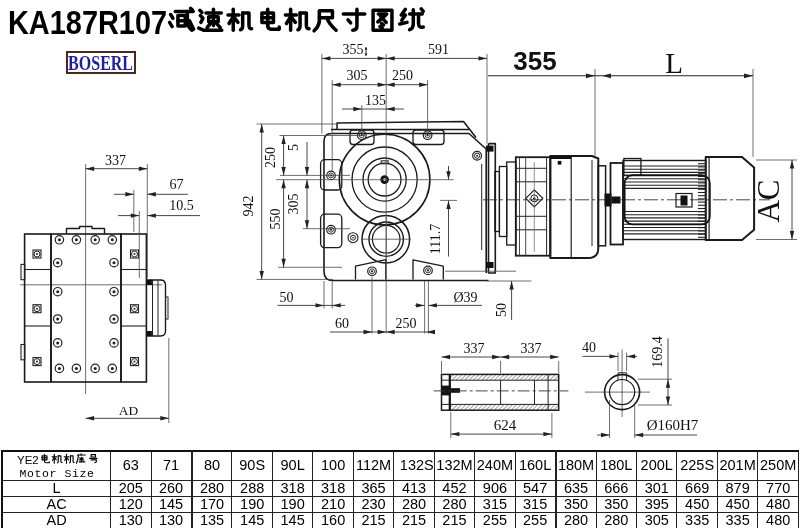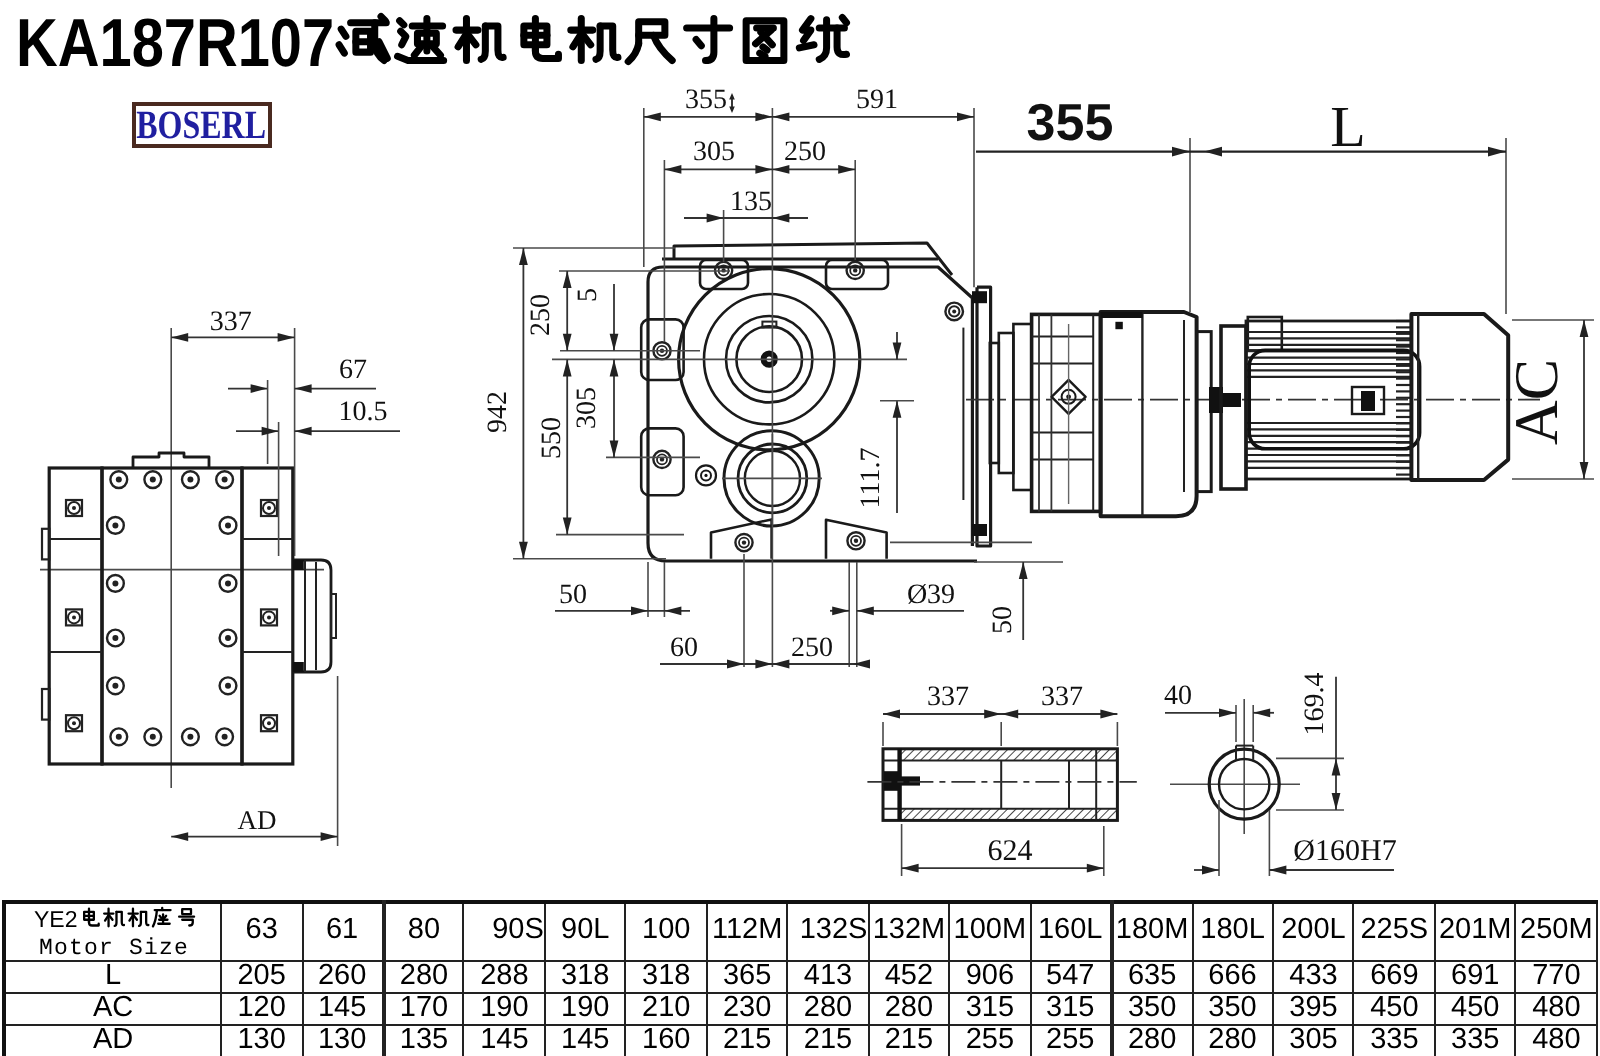--- a/index.html
+++ b/index.html
@@ -531,29 +531,29 @@
               </g>
               <g transform="translate(82.8,1.5) scale(0.1100)" stroke="#000" stroke-width="10.5" fill="none" stroke-linecap="round" stroke-linejoin="round">
                 <path d="M30,10 H70 V32 H30 Z"></path>
                 <path d="M16,44 H84"></path>
                 <path d="M30,58 H78 V70 Q78,84 62,84"></path>
               </g>
               <text x="52" y="25" font-family="Liberation Mono" font-size="11.5" fill="#000" text-anchor="middle" letter-spacing="0.6">Motor Size</text>
             </svg>
           </td>
           <td style="height:28px;">63</td>
-          <td style="height:28px;border-right-width:2px;">61</td>
+          <td style="height:28px;border-right-width:2px;">71</td>
           <td style="height:28px;">80</td>
-          <td style="height:28px;text-align:right;">90S</td>
+          <td style="height:28px;">90S</td>
           <td style="height:28px;">90L</td>
           <td style="height:28px;">100</td>
           <td style="height:28px;margin-top:22px;">112M</td>
           <td style="height:28px;text-align:right;">132S</td>
           <td style="height:28px;">132M</td>
-          <td style="height:28px;">100M</td>
+          <td style="height:28px;">240M</td>
           <td style="height:28px;border-right-width:2px;">160L</td>
           <td style="height:28px;">180M</td>
           <td style="height:28px;">180L</td>
           <td style="height:28px;">200L</td>
           <td style="height:28px;">225S</td>
           <td style="height:28px;">201M</td>
           <td style="height:28px;">250M</td>
         </tr>
 <tr>
           <td>L</td>
@@ -563,23 +563,23 @@
           <td style="height:14.6px;">288</td>
           <td style="height:14.6px;">318</td>
           <td style="height:14.6px;">318</td>
           <td style="height:14.6px;margin-top:44px;">365</td>
           <td style="height:14.6px;">413</td>
           <td style="height:14.6px;">452</td>
           <td style="height:14.6px;">906</td>
           <td style="height:14.6px;border-right-width:2px;">547</td>
           <td style="height:14.6px;">635</td>
           <td style="height:14.6px;">666</td>
-          <td style="height:14.6px;">433</td>
+          <td style="height:14.6px;">301</td>
           <td style="height:14.6px;">669</td>
-          <td style="height:14.6px;">691</td>
+          <td style="height:14.6px;">879</td>
           <td style="height:14.6px;">770</td>
         </tr>
 <tr>
           <td>AC</td>
           <td style="height:14.6px;">120</td>
           <td style="height:14.6px;border-right-width:2px;">145</td>
           <td style="height:14.6px;">170</td>
           <td style="height:14.6px;">190</td>
           <td style="height:14.6px;">190</td>
           <td style="height:14.6px;">210</td>

